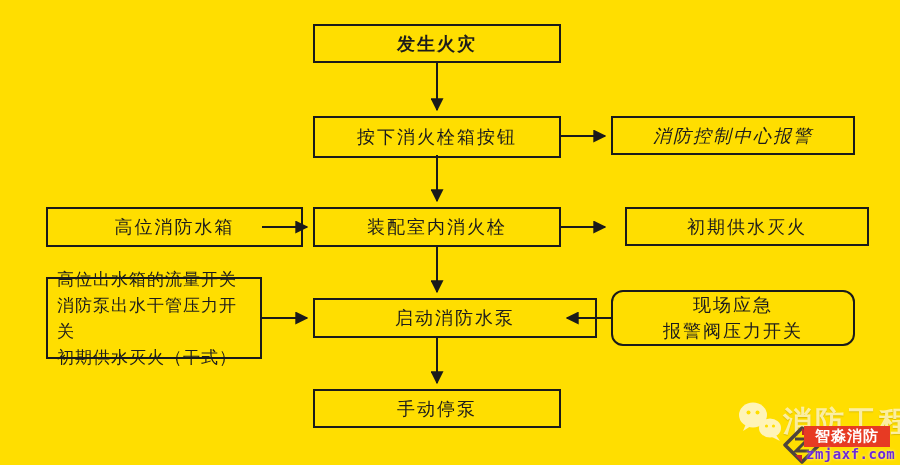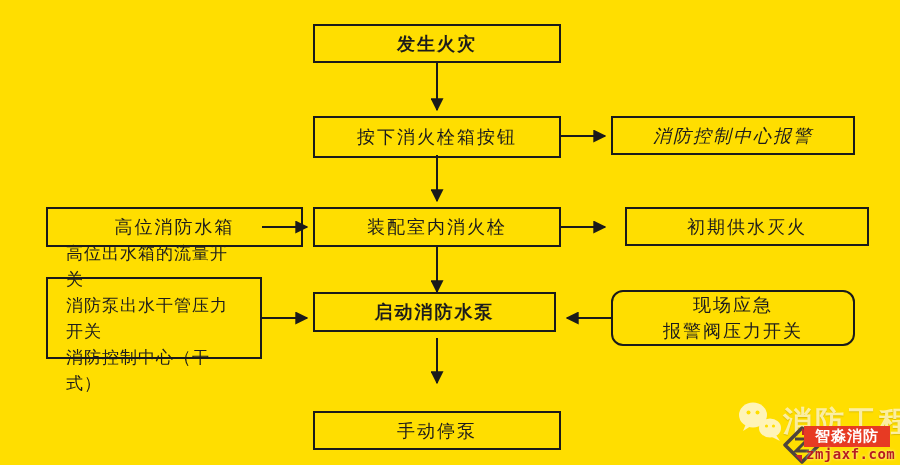--- a/index.html
+++ b/index.html
@@ -8,54 +8,54 @@
     position:relative;width:900px;height:465px;overflow:hidden;
     background:#FFDE00;
   }
   .arrows{position:absolute;left:0;top:0;width:900px;height:465px;pointer-events:none;}
   .node{
     position:absolute;border:2px solid #1a1a1a;box-sizing:border-box;
     display:flex;align-items:center;justify-content:center;
     color:#1c1c1c;font-size:18px;letter-spacing:2px;text-align:center;
   }
   .node.multiline{flex-direction:column;align-items:flex-start;justify-content:center;
-    text-align:left;letter-spacing:1px;font-size:17px;line-height:26px;padding:0 18px;}
+    text-align:left;letter-spacing:1px;font-size:17px;line-height:26px;padding:0 9px;}
   .node.multiline-center{flex-direction:column;align-items:center;line-height:26px;border-radius:12px;}
   
   .n-fire       {left:313px;top:24px; width:248px;height:39px;font-weight:bold;}
   .n-button     {left:313px;top:116px;width:248px;height:42px;}
   .n-alarm      {left:611px;top:116px;width:244px;height:39px;font-style:italic;}
   .n-tank       {left:46px; top:207px;width:257px;height:40px;}
   .n-hydrant    {left:313px;top:207px;width:248px;height:40px;}
   .n-initial    {left:625px;top:207px;width:244px;height:39px;}
   .n-switches   {left:46px; top:277px;width:216px;height:82px;}
-  .n-startpump  {left:313px;top:292px;width:243px;height:40px;font-weight:bold;}
+  .n-startpump  {left:313px;top:298px;width:284px;height:40px;}
   .n-emergency  {left:611px;top:290px;width:244px;height:56px;}
-  .n-manualstop {left:313px;top:411px;width:248px;height:39px;}
+  .n-manualstop {left:313px;top:389px;width:248px;height:39px;}
   
   .wm-wechat{position:absolute;left:738px;top:401px;}
   .wm-text{
     position:absolute;left:783px;top:402px;width:120px;
     font-size:29px;font-weight:bold;letter-spacing:3px;
     color:rgba(255,246,190,0.85);
     text-shadow:0 1px 1px rgba(140,115,0,0.30);
     white-space:nowrap;
   }
   .wm-logo{position:absolute;left:783px;top:426px;}
   .wm-brand{
     position:absolute;left:804px;top:426px;width:86px;height:21px;
     background:#E73A23;border-radius:0;
     color:#ffffff;font-weight:bold;font-size:15px;letter-spacing:1px;
     display:flex;align-items:center;justify-content:center;
     font-family:"DejaVu Sans","Liberation Sans",sans-serif;
   }
   .wm-site{
     position:absolute;left:806px;top:446px;
     font-family:"DejaVu Sans Mono","Liberation Mono",monospace;
-    font-weight:bold;font-size:14px;color:#b91c1c;letter-spacing:0.5px;
+    font-weight:bold;font-size:14px;color:#6d28d9;letter-spacing:0.5px;
     text-shadow:0 0 3px rgba(255,255,255,0.85);
     white-space:nowrap;
   }
 </style>
 </head>
 <body>
 
 <div class="canvas">
 
   <svg class="arrows" viewBox="0 0 900 465">
@@ -85,21 +85,21 @@
 
   <div class="node n-tank">高位消防水箱</div>
 
   <div class="node n-hydrant">装配室内消火栓</div>
 
   <div class="node n-initial">初期供水灭火</div>
 
   <div class="node multiline n-switches">
     <div>高位出水箱的流量开关</div>
     <div>消防泵出水干管压力开关</div>
-    <div>消防控制中心（干式）</div>
+    <div>初期供水灭火（干式）</div>
   </div>
 
   <div class="node n-startpump">启动消防水泵</div>
 
   <div class="node multiline-center n-emergency">
     <div>现场应急</div>
     <div>报警阀压力开关</div>
   </div>
 
   <div class="node n-manualstop">手动停泵</div>

